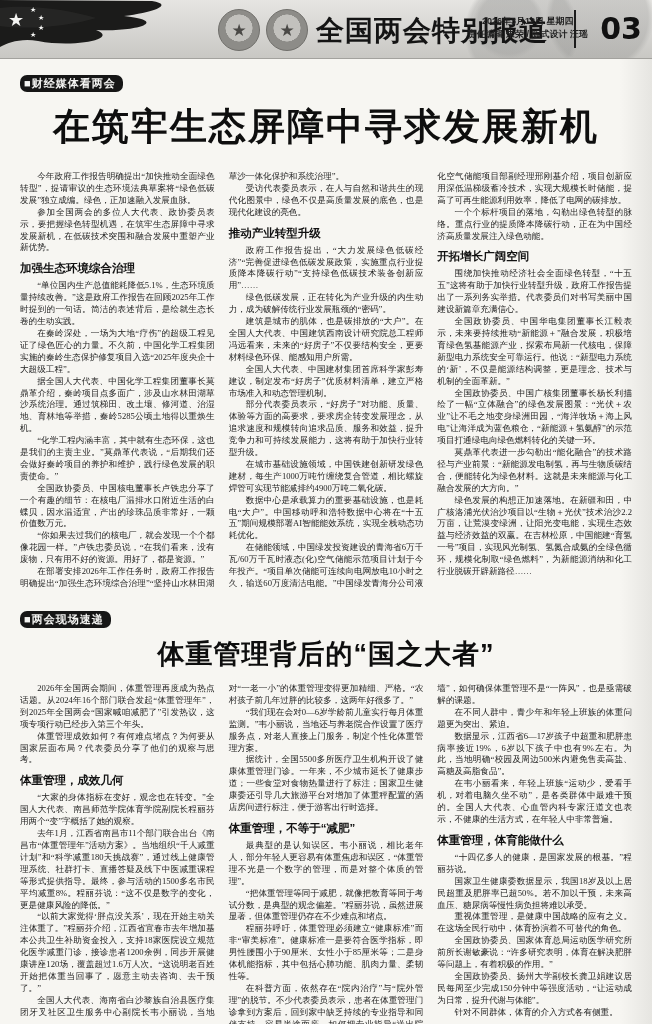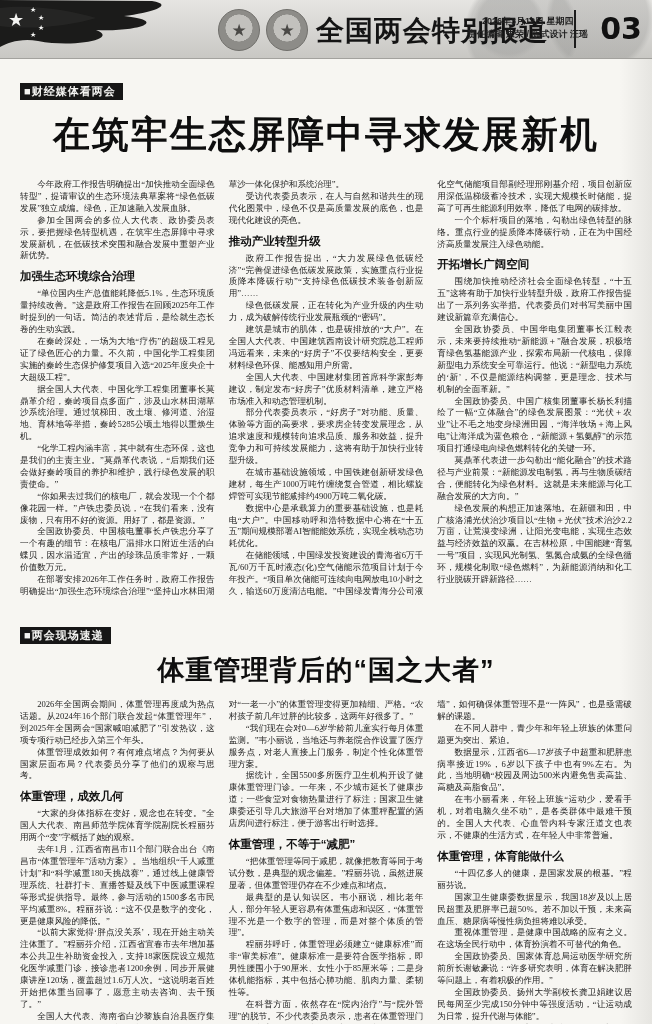--- a/index.html
+++ b/index.html
@@ -24,21 +24,21 @@
   .masthead{position:absolute;left:316px;top:12px;font-size:28px;font-weight:bold;
     letter-spacing:1px;color:#141414;white-space:nowrap;}
   .hmeta{position:absolute;right:64px;top:15px;text-align:center;font-size:9px;
     line-height:13px;font-weight:bold;color:#222;white-space:nowrap;}
   .pageno{position:absolute;right:10px;top:10px;height:38px;line-height:38px;
     border-left:2px solid #1c1c1c;padding-left:24px;font-size:30px;font-weight:bold;
     font-family:"DejaVu Sans",sans-serif;color:#111;}
   
   .content{padding:0 20px;}
   .section-label{display:inline-block;background:#161616;color:#f4f4f2;font-size:11px;
-    font-weight:bold;line-height:14px;padding:1px 7px 2px 4px;margin-top:24px;letter-spacing:1px;}
+    font-weight:bold;line-height:14px;padding:1px 7px 2px 4px;margin-top:16px;letter-spacing:1px;border-radius:7px;}
   .a-title{ text-align:center;font-weight:900;color:#0e0e0e;font-family:"Liberation Sans",sans-serif;}
   .a1-title{font-size:37px;letter-spacing:2px;margin:10px 0 19px;}
   .a2-title{font-size:27px;letter-spacing:1px;margin:8px 0 11px;}
   .article-body{column-count:3;column-gap:14px;column-fill:auto;overflow:hidden;
     font-family:"Liberation Serif",serif;font-size:8.6px;line-height:11.9px;
     text-align:justify;color:#1d1d1d;}
   .body-1{height:424px;}
   .body-2{height:358px;}
   .article-body p{margin:0;text-indent:2em;}
   .article-body h3.subhead{font-family:"Liberation Sans",sans-serif;font-size:11.5px;
@@ -73,22 +73,22 @@
     <div class="section-label">■财经媒体看两会</div>
     <h1 class="a-title a1-title">在筑牢生态屏障中寻求发展新机</h1>
     <div class="article-body body-1">
         <p>今年政府工作报告明确提出“加快推动全面绿色转型”，提请审议的生态环境法典草案将“绿色低碳发展”独立成编。绿色，正加速融入发展血脉。</p>
         <p>参加全国两会的多位人大代表、政协委员表示，要把握绿色转型机遇，在筑牢生态屏障中寻求发展新机，在低碳技术突围和融合发展中重塑产业新优势。</p>
         <h3 class="subhead">加强生态环境综合治理</h3>
         <p>“单位国内生产总值能耗降低5.1%，生态环境质量持续改善。”这是政府工作报告在回顾2025年工作时提到的一句话。简洁的表述背后，是绘就生态长卷的生动实践。</p>
         <p>在秦岭深处，一场为大地“疗伤”的超级工程见证了绿色匠心的力量。不久前，中国化学工程集团实施的秦岭生态保护修复项目入选“2025年度央企十大超级工程”。</p>
         <p>据全国人大代表、中国化学工程集团董事长莫鼎革介绍，秦岭项目点多面广，涉及山水林田湖草沙系统治理。通过筑梯田、改土壤、修河道、治湿地、育林地等举措，秦岭5285公顷土地得以重焕生机。</p>
         <p>“化学工程内涵丰富，其中就有生态环保，这也是我们的主责主业。”莫鼎革代表说，“后期我们还会做好秦岭项目的养护和维护，践行绿色发展的职责使命。”</p>
+        <p>全国政协委员、中国核电董事长卢铁忠分享了一个有趣的细节：在核电厂温排水口附近生活的白蝶贝，因水温适宜，产出的珍珠品质非常好，一颗价值数万元。</p>
         <p>“你如果去过我们的核电厂，就会发现一个个都像花园一样。”卢铁忠委员说，“在我们看来，没有废物，只有用不好的资源。用好了，都是资源。”</p>
-        <p>全国政协委员、中国核电董事长卢铁忠分享了一个有趣的细节：在核电厂温排水口附近生活的白蝶贝，因水温适宜，产出的珍珠品质非常好，一颗价值数万元。</p>
         <p>在部署安排2026年工作任务时，政府工作报告明确提出“加强生态环境综合治理”“坚持山水林田湖草沙一体化保护和系统治理”。</p>
         <p>受访代表委员表示，在人与自然和谐共生的现代化图景中，绿色不仅是高质量发展的底色，也是现代化建设的亮色。</p>
         <h3 class="subhead">推动产业转型升级</h3>
         <p>政府工作报告提出，“大力发展绿色低碳经济”“完善促进绿色低碳发展政策，实施重点行业提质降本降碳行动”“支持绿色低碳技术装备创新应用”……</p>
         <p>绿色低碳发展，正在转化为产业升级的内生动力，成为破解传统行业发展瓶颈的“密码”。</p>
         <p>建筑是城市的肌体，也是碳排放的“大户”。在全国人大代表、中国建筑西南设计研究院总工程师冯远看来，未来的“好房子”不仅要结构安全，更要材料绿色环保、能感知用户所需。</p>
         <p>全国人大代表、中国建材集团首席科学家彭寿建议，制定发布“好房子”优质材料清单，建立严格市场准入和动态管理机制。</p>
         <p>部分代表委员表示，“好房子”对功能、质量、体验等方面的高要求，要求房企转变发展理念，从追求速度和规模转向追求品质、服务和效益，提升竞争力和可持续发展能力，这将有助于加快行业转型升级。</p>
         <p>在城市基础设施领域，中国铁建创新研发绿色建材，每生产1000万吨竹缠绕复合管道，相比螺旋焊管可实现节能减排约4900万吨二氧化碳。</p>
         <p>数据中心是承载算力的重要基础设施，也是耗电“大户”。中国移动呼和浩特数据中心将在“十五五”期间规模部署AI智能能效系统，实现全栈动态功耗优化。</p>
@@ -109,22 +109,22 @@
         <p>2026年全国两会期间，体重管理再度成为热点话题。从2024年16个部门联合发起“体重管理年”，到2025年全国两会“国家喊咱减肥了”引发热议，这项专项行动已经步入第三个年头。</p>
         <p>体重管理成效如何？有何难点堵点？为何要从国家层面布局？代表委员分享了他们的观察与思考。</p>
         <h3 class="subhead">体重管理，成效几何</h3>
         <p>“大家的身体指标在变好，观念也在转变。”全国人大代表、南昌师范学院体育学院副院长程丽芬用两个“变”字概括了她的观察。</p>
         <p>去年1月，江西省南昌市11个部门联合出台《南昌市“体重管理年”活动方案》。当地组织“千人减重计划”和“科学减重180天挑战赛”，通过线上健康管理系统、社群打卡、直播答疑及线下中医减重课程等形式提供指导。最终，参与活动的1500多名市民平均减重8%。程丽芬说：“这不仅是数字的变化，更是健康风险的降低。”</p>
         <p>“以前大家觉得‘胖点没关系’，现在开始主动关注体重了。”程丽芬介绍，江西省宜春市去年增加基本公共卫生补助资金投入，支持18家医院设立规范化医学减重门诊，接诊患者1200余例，同步开展健康讲座120场，覆盖超过1.6万人次。“这说明老百姓开始把体重当回事了，愿意主动去咨询、去干预了。”</p>
         <p>全国人大代表、海南省白沙黎族自治县医疗集团牙叉社区卫生服务中心副院长韦小丽说，当地对“一老一小”的体重管理变得更加精细、严格。“农村孩子前几年过胖的比较多，这两年好很多了。”</p>
         <p>“我们现在会对0—6岁学龄前儿童实行每月体重监测。”韦小丽说，当地还与养老院合作设置了医疗服务点，对老人直接上门服务，制定个性化体重管理方案。</p>
         <p>据统计，全国5500多所医疗卫生机构开设了健康体重管理门诊。一年来，不少城市延长了健康步道；一些食堂对食物热量进行了标注；国家卫生健康委还引导几大旅游平台对增加了体重秤配置的酒店房间进行标注，便于游客出行时选择。</p>
         <h3 class="subhead">体重管理，不等于“减肥”</h3>
+        <p>最典型的是认知误区。韦小丽说，相比老年人，部分年轻人更容易有体重焦虑和误区，“体重管理不光是一个数字的管理，而是对整个体质的管理”。</p>
         <p>“把体重管理等同于减肥，就像把教育等同于考试分数，是典型的观念偏差。”程丽芬说，虽然进展显著，但体重管理仍存在不少难点和堵点。</p>
-        <p>最典型的是认知误区。韦小丽说，相比老年人，部分年轻人更容易有体重焦虑和误区，“体重管理不光是一个数字的管理，而是对整个体质的管理”。</p>
         <p>程丽芬呼吁，体重管理必须建立“健康标准”而非“审美标准”。健康标准一是要符合医学指标，即男性腰围小于90厘米、女性小于85厘米等；二是身体机能指标，其中包括心肺功能、肌肉力量、柔韧性等。</p>
         <p>在科普方面，依然存在“院内治疗”与“院外管理”的脱节。不少代表委员表示，患者在体重管理门诊拿到方案后，回到家中缺乏持续的专业指导和同伴支持，容易半途而废。如何把专业指导“送出院墙”，如何确保体重管理不是“一阵风”，也是亟需破解的课题。</p>
         <p>在不同人群中，青少年和年轻上班族的体重问题更为突出、紧迫。</p>
         <p>数据显示，江西省6—17岁孩子中超重和肥胖患病率接近19%，6岁以下孩子中也有9%左右。为此，当地明确“校园及周边500米内避免售卖高盐、高糖及高脂食品”。</p>
         <p>在韦小丽看来，年轻上班族“运动少，爱看手机，对着电脑久坐不动”，是各类群体中最难干预的。全国人大代表、心血管内科专家汪道文也表示，不健康的生活方式，在年轻人中非常普遍。</p>
         <h3 class="subhead">体重管理，体育能做什么</h3>
         <p>“十四亿多人的健康，是国家发展的根基。”程丽芬说。</p>
         <p>国家卫生健康委数据显示，我国18岁及以上居民超重及肥胖率已超50%。若不加以干预，未来高血压、糖尿病等慢性病负担将难以承受。</p>
         <p>重视体重管理，是健康中国战略的应有之义。在这场全民行动中，体育扮演着不可替代的角色。</p>
         <p>全国政协委员、国家体育总局运动医学研究所前所长谢敏豪说：“许多研究表明，体育在解决肥胖等问题上，有着积极的作用。”</p>

